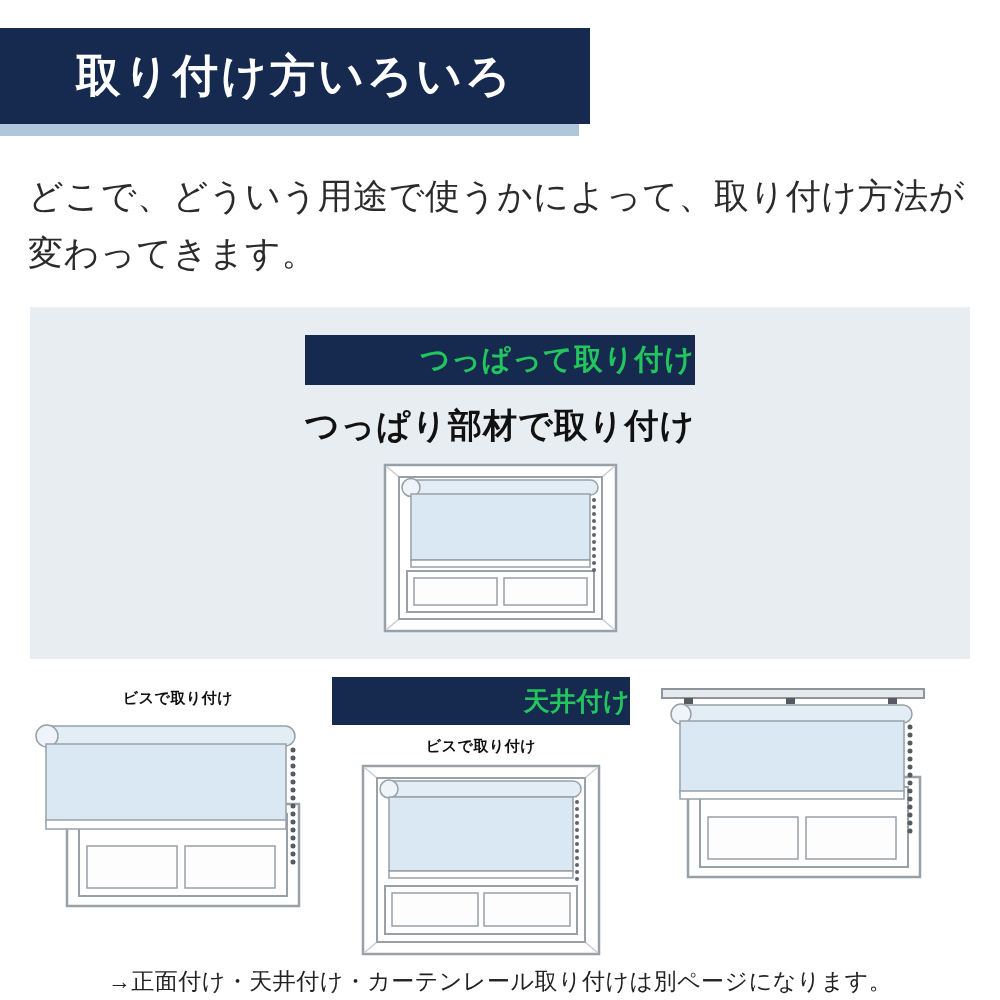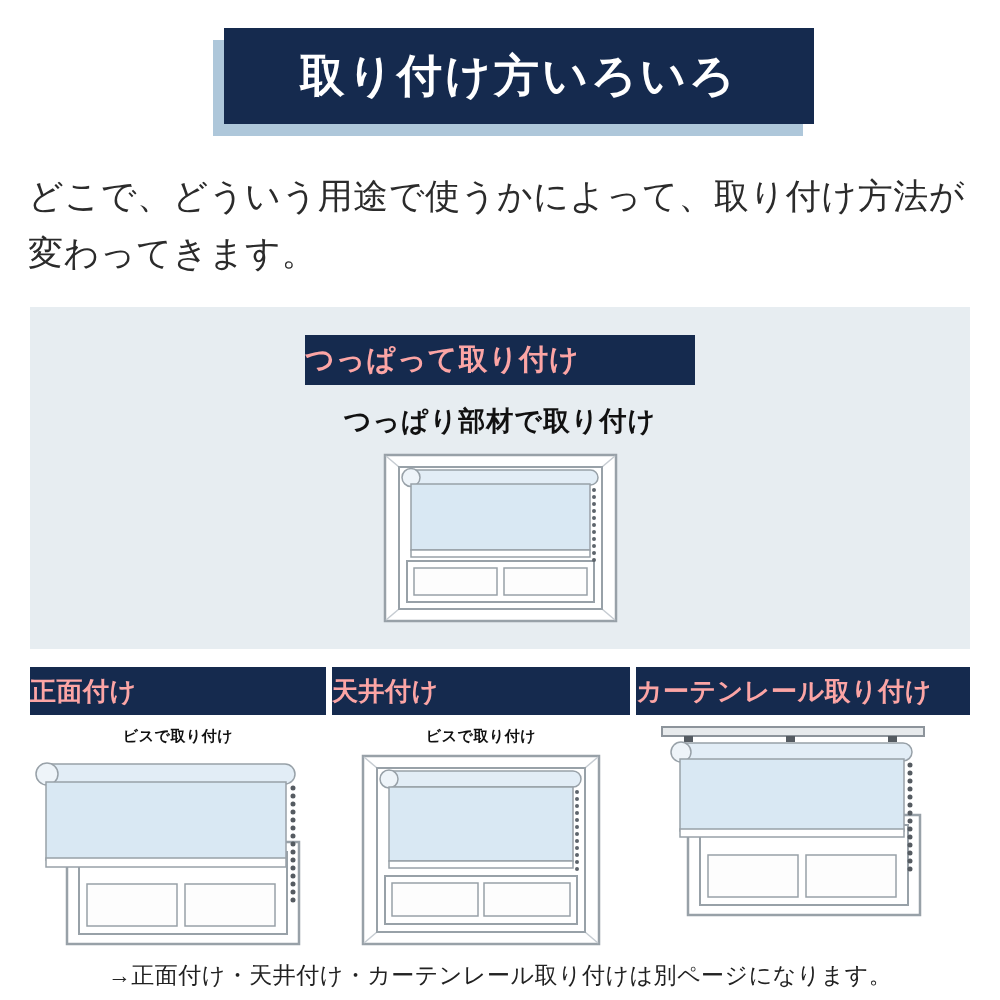--- a/index.html
+++ b/index.html
@@ -7,46 +7,46 @@
     --shadow:#aec7da;
     --panel:#e7edf1;
     --ink:#222222;
   }
   *{margin:0;padding:0;box-sizing:border-box;}
   html,body{width:1000px;height:1000px;background:#ffffff;overflow:hidden;}
   body{font-family:"Liberation Sans","DejaVu Sans",sans-serif;color:var(--ink);}
   .page{width:1000px;height:1000px;position:relative;}
 
   
-  .banner-wrap{padding-top:28px;width:814px;display:flex;justify-content:flex-end;}
+  .banner-wrap{padding-top:28px;width:814px;display:flex;justify-content:flex-start;}
   .banner{
     width:590px;height:96px;background:var(--navy);color:#ffffff;
     font-size:45px;font-weight:bold;letter-spacing:3px;
     display:flex;align-items:center;justify-content:center;
     box-shadow:-11px 12px 0 0 var(--shadow);
   }
 
   
   .intro{
     margin:44px 28px 0;
     font-size:35px;line-height:1.62;color:#2b2b2b;letter-spacing:0.5px;
   }
 
   
   .panel{
     margin:26px 30px 0;background:var(--panel);
     padding:28px 0 26px;text-align:center;
   }
   .navy-bar{
-    background:var(--navy);color:#fca5a5;font-weight:bold;
-    display:flex;align-items:center;justify-content:flex-start;
+    background:var(--navy);color:#22c55e;font-weight:bold;
+    display:flex;align-items:center;justify-content:flex-end;
   }
   .featured-bar{width:390px;height:50px;margin:0 auto;font-size:29px;letter-spacing:1px;}
   .caption{font-weight:bold;color:#111111;}
-  .featured-caption{margin-top:18px;font-size:27px;letter-spacing:1px;}
+  .featured-caption{margin-top:18px;font-size:34px;letter-spacing:1px;}
   .panel .illus{margin-top:14px;}
 
   
   .columns{
     margin:18px 30px 0;display:flex;gap:6px;align-items:flex-start;
   }
   .col{text-align:center;}
   .col-front{width:296px;}
   .col-ceiling{width:298px;}
   .col-rail{width:334px;}
@@ -99,21 +99,20 @@
           <rect x="28" y="97" width="179" height="7" fill="#ffffff" stroke="#98a1a8" stroke-width="1.5"></rect>
         </g>
         <line x1="211" y1="37" x2="211" y2="111" stroke="#5d646b" stroke-width="4" stroke-linecap="round" stroke-dasharray="0 7"></line>
       </svg>
     </div>
   </section>
 
   <div class="columns">
 
     <div class="col col-front">
-      <div class="navy-bar col-bar">正面付け</div>
       <div class="caption col-caption">ビスで取り付け</div>
       <div class="illus">
         <svg viewBox="0 0 290 196" width="290" height="196">
           <g>
             <rect x="34" y="88" width="232" height="102" fill="#ffffff" stroke="#98a1a8" stroke-width="2.5"></rect>
             <rect x="46" y="98" width="208" height="82" fill="#ffffff" stroke="#98a1a8" stroke-width="2"></rect>
             <rect x="54" y="130" width="90" height="42" fill="#fdfdfd" stroke="#98a1a8" stroke-width="1.5"></rect>
             <rect x="152" y="130" width="90" height="42" fill="#fdfdfd" stroke="#98a1a8" stroke-width="1.5"></rect>
           </g>
           <g>
@@ -148,21 +147,20 @@
             <circle cx="28" cy="25" r="9" fill="#eef4f9" stroke="#98a1a8" stroke-width="1.5"></circle>
             <rect x="28" y="33" width="184" height="74" fill="#d9e8f3" stroke="#98a1a8" stroke-width="1.5"></rect>
             <rect x="28" y="107" width="184" height="7" fill="#ffffff" stroke="#98a1a8" stroke-width="1.5"></rect>
           </g>
           <line x1="216" y1="38" x2="216" y2="120" stroke="#5d646b" stroke-width="4" stroke-linecap="round" stroke-dasharray="0 7"></line>
         </svg>
       </div>
     </div>
 
     <div class="col col-rail">
-      <div class="navy-bar col-bar">カーテンレール取り付け</div>
       <div class="illus">
         <svg viewBox="0 0 290 196" width="290" height="196">
           <g>
             <rect x="30" y="92" width="232" height="100" fill="#ffffff" stroke="#98a1a8" stroke-width="2.5"></rect>
             <rect x="42" y="102" width="208" height="80" fill="#ffffff" stroke="#98a1a8" stroke-width="2"></rect>
             <rect x="50" y="132" width="90" height="42" fill="#fdfdfd" stroke="#98a1a8" stroke-width="1.5"></rect>
             <rect x="148" y="132" width="90" height="42" fill="#fdfdfd" stroke="#98a1a8" stroke-width="1.5"></rect>
           </g>
           <g>
             <rect x="4" y="4" width="262" height="9" fill="#e7eaec" stroke="#8d949b" stroke-width="2"></rect>

